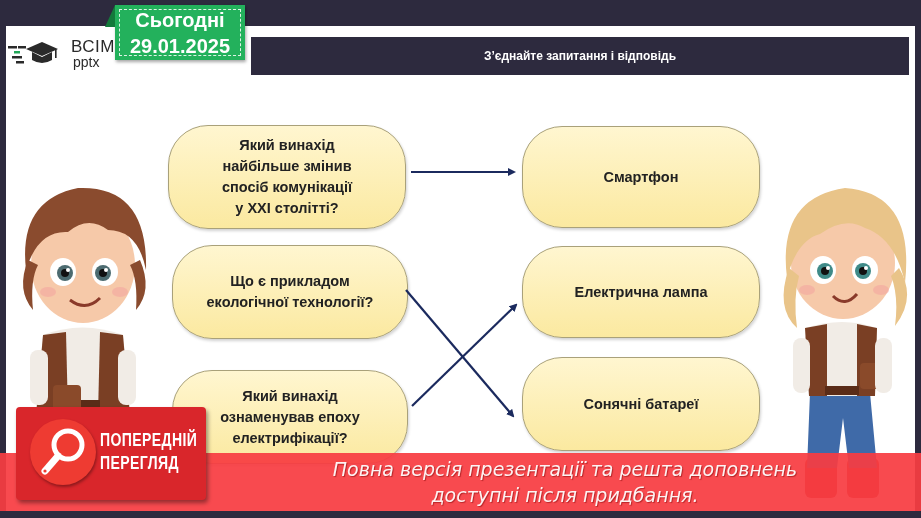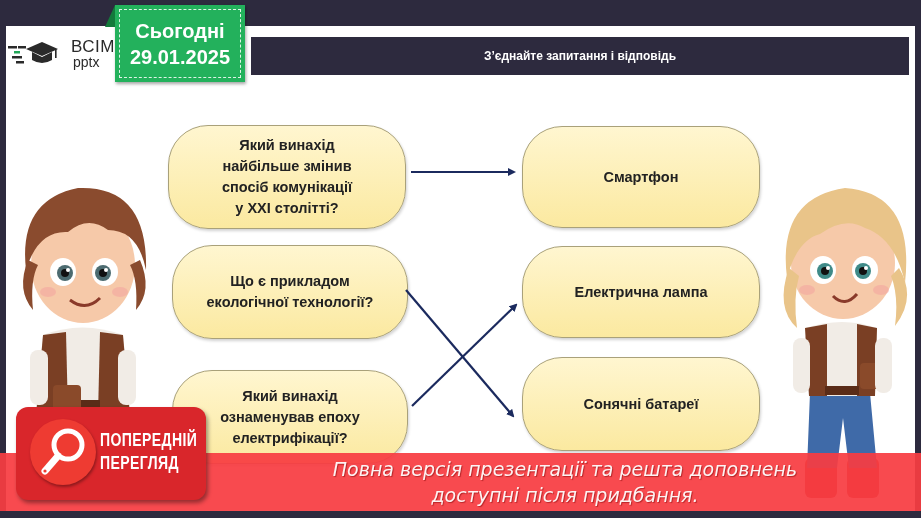--- a/index.html
+++ b/index.html
@@ -18,21 +18,21 @@
     font-family:"Liberation Sans", sans-serif;
   }
 
   .logo { position:absolute; left:8px; top:36px; width:100px; height:34px; display:flex; align-items:center; }
   .logo .cap { position:relative; width:52px; height:30px; }
   .logo .brand { display:flex; flex-direction:column; line-height:1; margin-left:11px; }
   .logo .brand-main { font-family:"Liberation Sans", sans-serif; font-size:17px; color:#2a2a2a; letter-spacing:0.5px; }
   .logo .brand-sub { font-family:"Liberation Sans", sans-serif; font-size:14px; color:#2a2a2a; margin-left:2px; }
 
   .date-badge {
-    position:absolute; left:115px; top:5px; width:130px; height:77px;
+    position:absolute; left:115px; top:5px; width:130px; height:55px;
     background:#23b15c; box-shadow:1px 2px 3px rgba(0,0,0,0.35);
   }
   .date-badge::before {
     content:""; position:absolute; left:-10px; top:0; width:0; height:0;
     border-right:10px solid #137a3b; border-top:22px solid transparent;
   }
   .date-badge .inner {
     position:absolute; left:4px; top:4px; right:4px; bottom:4px;
     border:1.5px dashed rgba(255,255,255,0.85);
     display:flex; flex-direction:column; align-items:center; justify-content:center;
@@ -58,21 +58,21 @@
     position:absolute; left:0; top:453px; width:921px; height:58px;
     background:rgba(248,60,66,0.93);
   }
   .promo-text {
     position:absolute; left:285px; top:456px; width:560px; text-align:center;
     font-family:"DejaVu Sans", sans-serif; font-style:italic; color:#fdf3f3;
     font-size:19px; line-height:26px; text-shadow:1px 1px 1px rgba(120,0,0,0.5);
   }
   .preview-badge {
     position:absolute; left:16px; top:407px; width:190px; height:93px;
-    background:#d9262b; border-radius:12px; box-shadow:2px 3px 4px rgba(0,0,0,0.4);
+    background:#d9262b; border-radius:4px; box-shadow:2px 3px 4px rgba(0,0,0,0.4);
   }
   .preview-badge .circle {
     position:absolute; left:14px; top:12px; width:66px; height:66px;
     border-radius:50%; background:#ee3b32; box-shadow:1px 2px 3px rgba(0,0,0,0.35);
   }
   .preview-badge .label {
     position:absolute; left:84px; top:22px; width:104px; color:#fff;
     font-family:"Liberation Sans", sans-serif; font-weight:bold; font-size:18px;
     line-height:23px; transform:scaleX(0.78); transform-origin:left center; letter-spacing:0.5px;
   }

